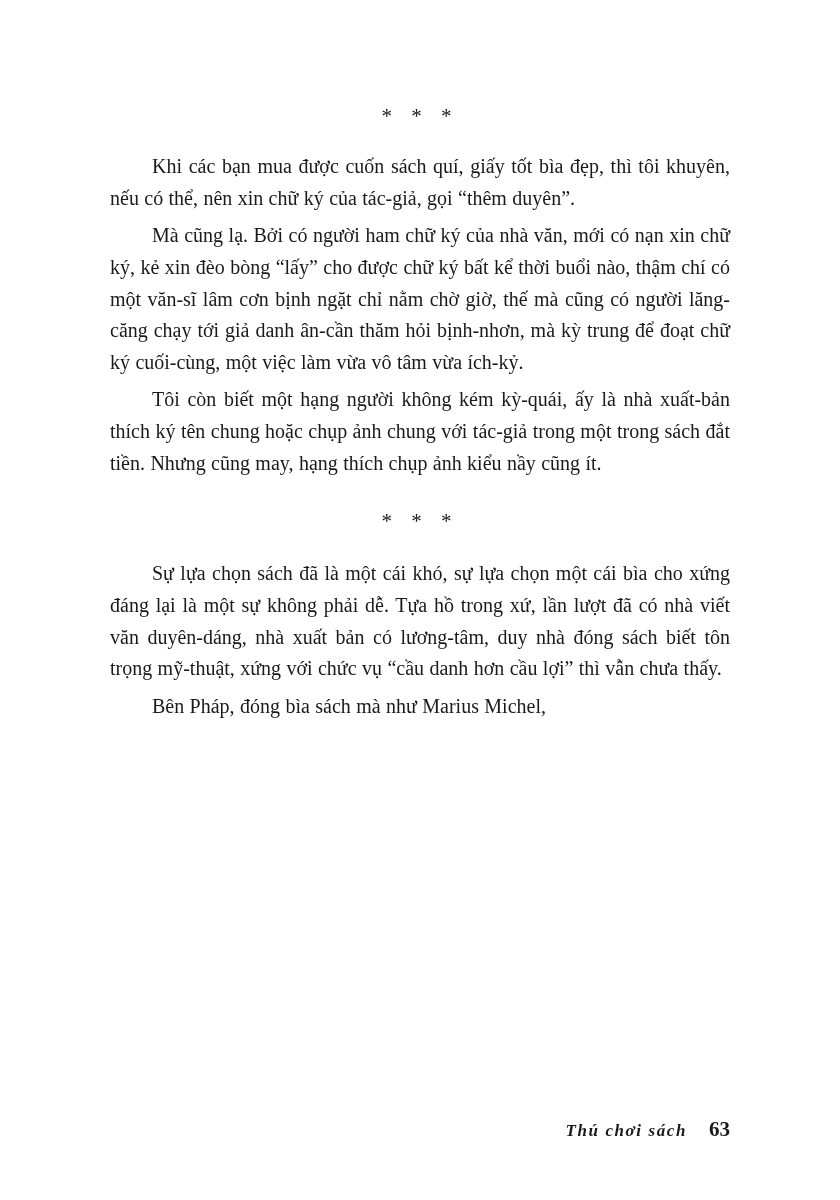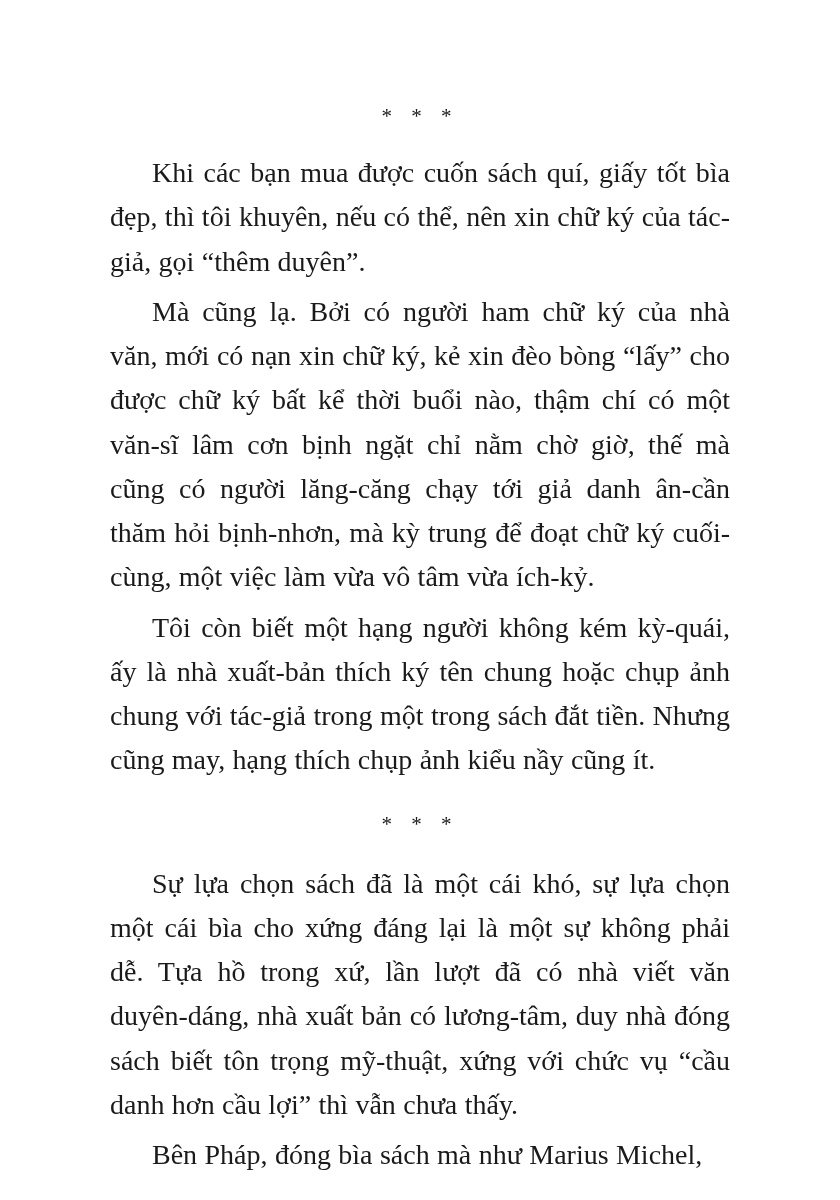--- a/index.html
+++ b/index.html
@@ -30,21 +30,21 @@
     font-size: 21px;
     letter-spacing: 7px;
     color: #1a1a1a;
     margin: 8px 0 22px 0;
     line-height: 1.2;
   }
   .divider.second {
     margin: 30px 0 24px 0;
   }
   p.para {
-    font-size: 28px;
+    font-size: 20px;
     line-height: 1.58;
     text-align: justify;
     text-justify: inter-word;
     margin: 0 0 6px 0;
     text-indent: 42px;
     word-spacing: 0.4px;
   }
   p.para.last {
     margin-bottom: 13px;
   }
@@ -86,13 +86,17 @@
     <p class="para">Mà cũng lạ. Bởi có người ham chữ ký của nhà văn, mới có nạn xin chữ ký, kẻ xin đèo bòng “lấy” cho được chữ ký bất kể thời buổi nào, thậm chí có một văn-sĩ lâm cơn bịnh ngặt chỉ nằm chờ giờ, thế mà cũng có người lăng-căng chạy tới giả danh ân-cần thăm hỏi bịnh-nhơn, mà kỳ trung để đoạt chữ ký cuối-cùng, một việc làm vừa vô tâm vừa ích-kỷ.</p>
     <p class="para">Tôi còn biết một hạng người không kém kỳ-quái, ấy là nhà xuất-bản thích ký tên chung hoặc chụp ảnh chung với tác-giả trong một trong sách đắt tiền. Nhưng cũng may, hạng thích chụp ảnh kiểu nầy cũng ít.</p>
 
     <div class="divider second">* * *</div>
 
     <p class="para">Sự lựa chọn sách đã là một cái khó, sự lựa chọn một cái bìa cho xứng đáng lại là một sự không phải dễ. Tựa hồ trong xứ, lần lượt đã có nhà viết văn duyên-dáng, nhà xuất bản có lương-tâm, duy nhà đóng sách biết tôn trọng mỹ-thuật, xứng với chức vụ “cầu danh hơn cầu lợi” thì vẫn chưa thấy.</p>
     <p class="para nojust last">Bên Pháp, đóng bìa sách mà như Marius Michel,</p>
 
   </div>
 
+  <div class="footer">
+    <span class="footer-title">Thú chơi sách</span>
+    <span class="footer-page">63</span>
+  </div>
 </div>
 
 </body></html>

